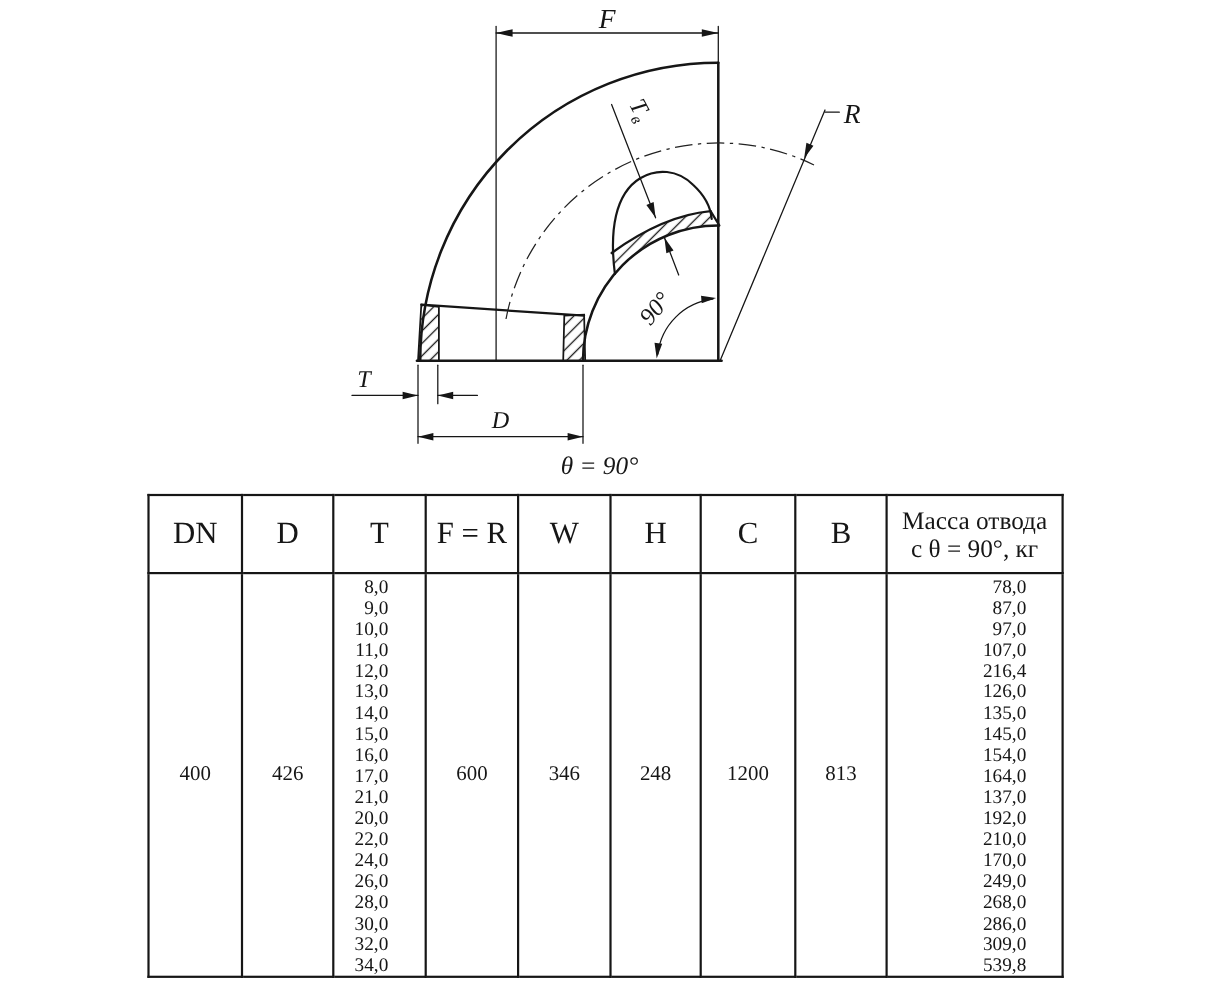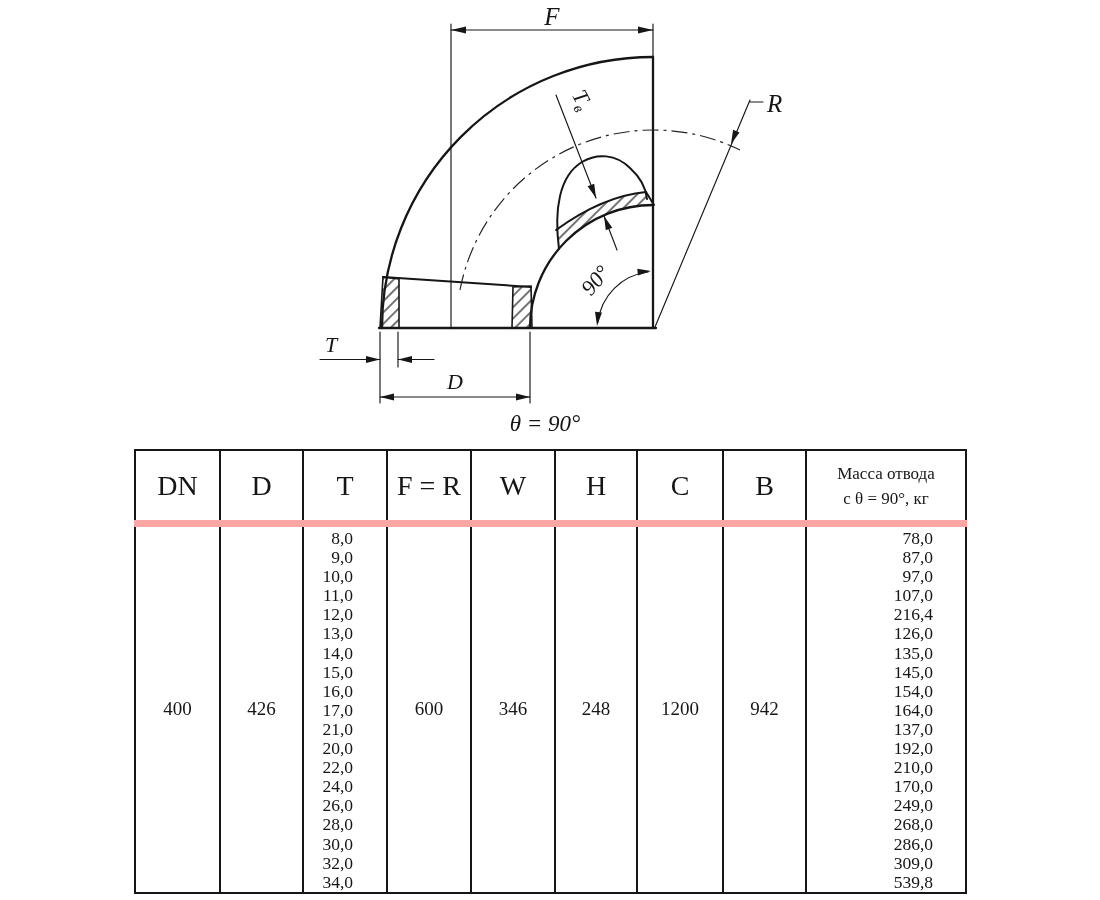--- a/index.html
+++ b/index.html
@@ -13,21 +13,21 @@
   .arrow{fill:#161616;stroke:none;}
   .lbl{font-family:"Liberation Serif", serif;font-style:italic;fill:#161616;}
   .hatchfill{fill:url(#hatch);stroke:#161616;stroke-width:1.6;}
 
   table.dim{position:absolute;left:134px;top:449px;width:831px;border-collapse:collapse;
             table-layout:fixed;background:#fff;}
   table.dim, table.dim th, table.dim td{border:2px solid #161616;}
   table.dim th{height:69px;font-weight:normal;font-size:28px;vertical-align:middle;
                text-align:center;white-space:pre-line;line-height:25px;padding:0;}
   table.dim td{vertical-align:middle;text-align:center;font-size:19px;padding:0;
-               border-top:7px solid #fca5a5;}
+               border-top:1px solid #fca5a5;}
   .vlist{padding-top:2px;}
   .vlist .cell-line{line-height:19.1px;font-size:17.5px;}
   td.t-col .vlist{text-align:right;padding-right:33px;}
   td.mass-col .vlist{text-align:right;padding-right:32px;}
 </style>
 </head>
 <body>
 
 <div class="page">
 
@@ -109,21 +109,21 @@
     <thead>
       <tr>
         <th>DN</th>
         <th>D</th>
         <th>T</th>
         <th>F = R</th>
         <th>W</th>
         <th>H</th>
         <th>C</th>
         <th>B</th>
-        <th style="font-size:17px;margin-top:16px;">Масса отвода
+        <th style="font-size:23px;margin-top:16px;">Масса отвода
 с θ =  90°, кг</th>
       </tr>
     </thead>
     <tbody>
       <tr>
         <td>400</td>
         <td>426</td>
         <td class="t-col">
             <div class="vlist">
               <div class="cell-line">8,0</div>
@@ -144,21 +144,21 @@
               <div class="cell-line">28,0</div>
               <div class="cell-line">30,0</div>
               <div class="cell-line">32,0</div>
               <div class="cell-line">34,0</div>
             </div>
           </td>
         <td>600</td>
         <td>346</td>
         <td>248</td>
         <td>1200</td>
-        <td>942</td>
+        <td>813</td>
         <td class="mass-col">
             <div class="vlist">
               <div class="cell-line">78,0</div>
               <div class="cell-line">87,0</div>
               <div class="cell-line">97,0</div>
               <div class="cell-line">107,0</div>
               <div class="cell-line">216,4</div>
               <div class="cell-line">126,0</div>
               <div class="cell-line">135,0</div>
               <div class="cell-line">145,0</div>

